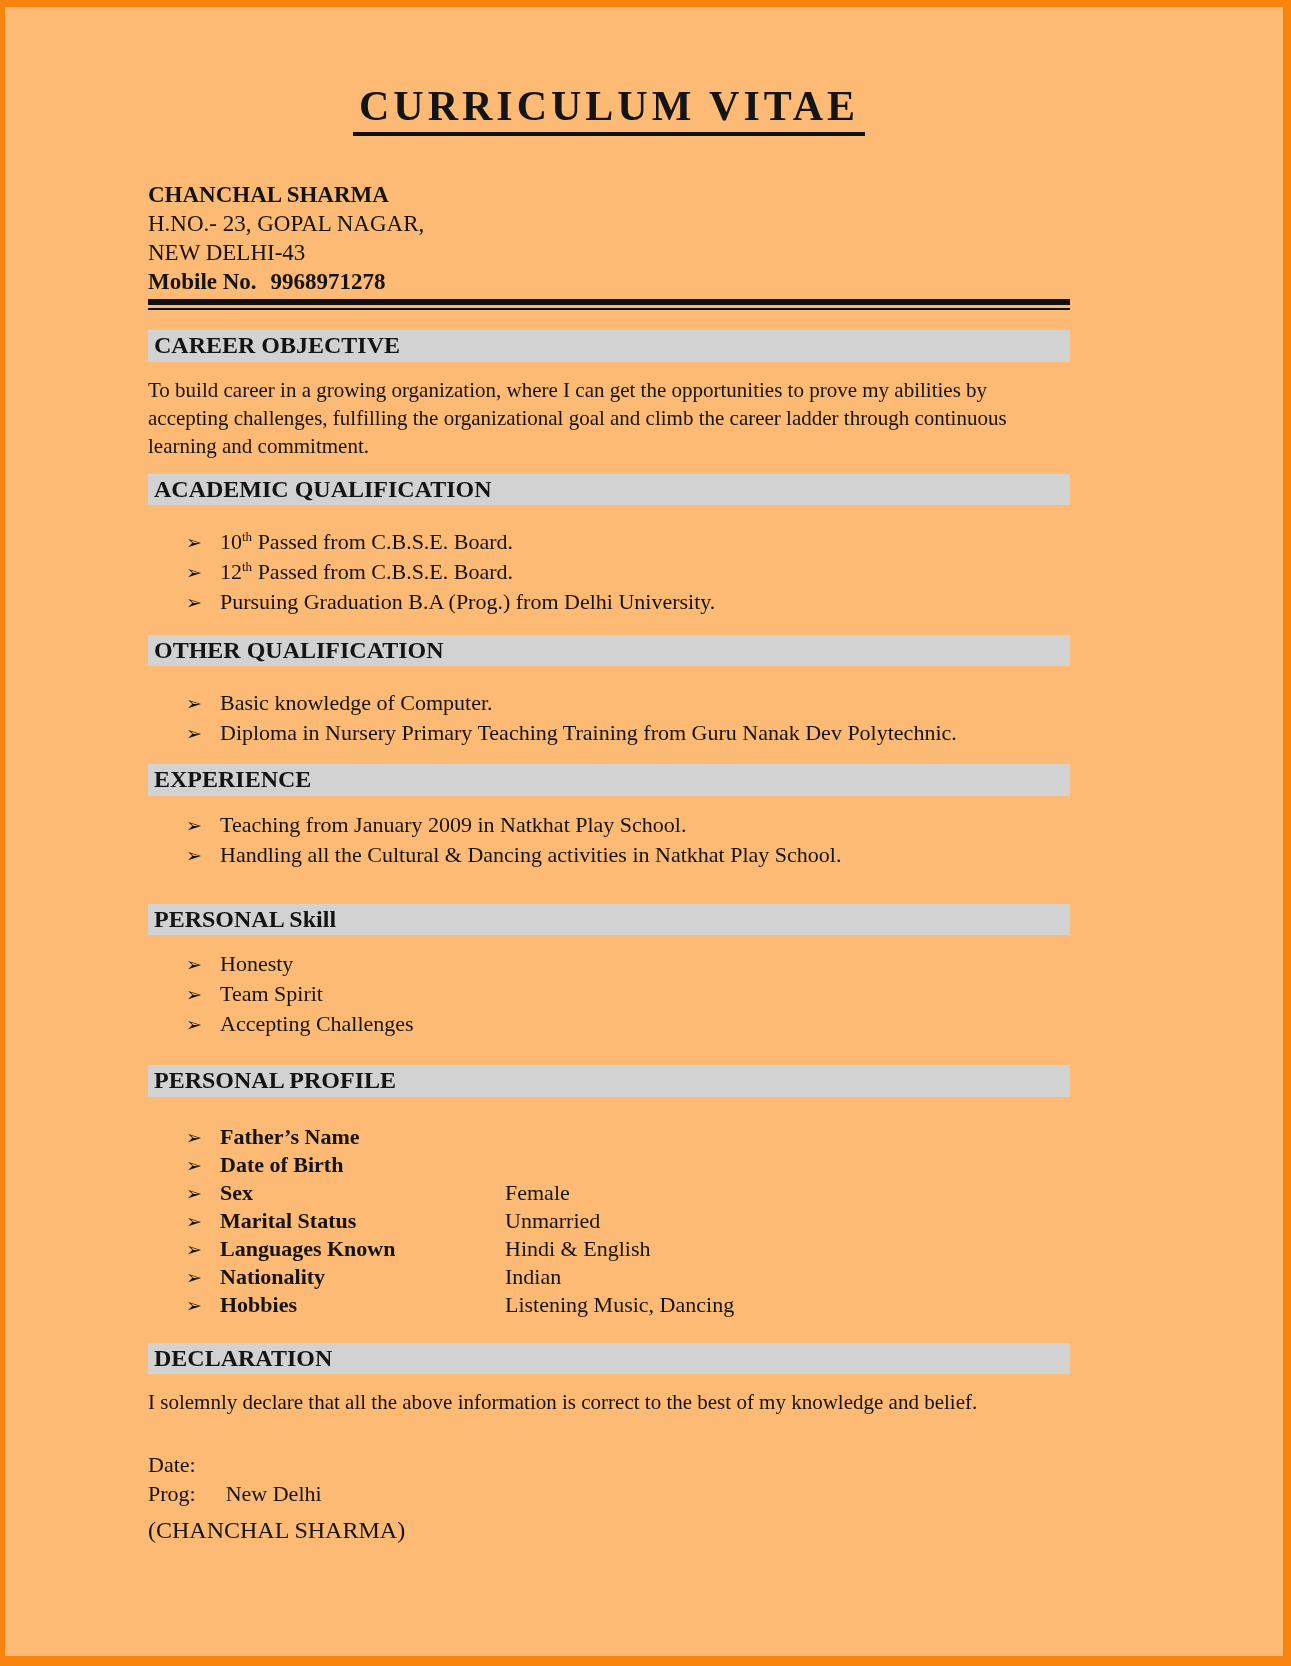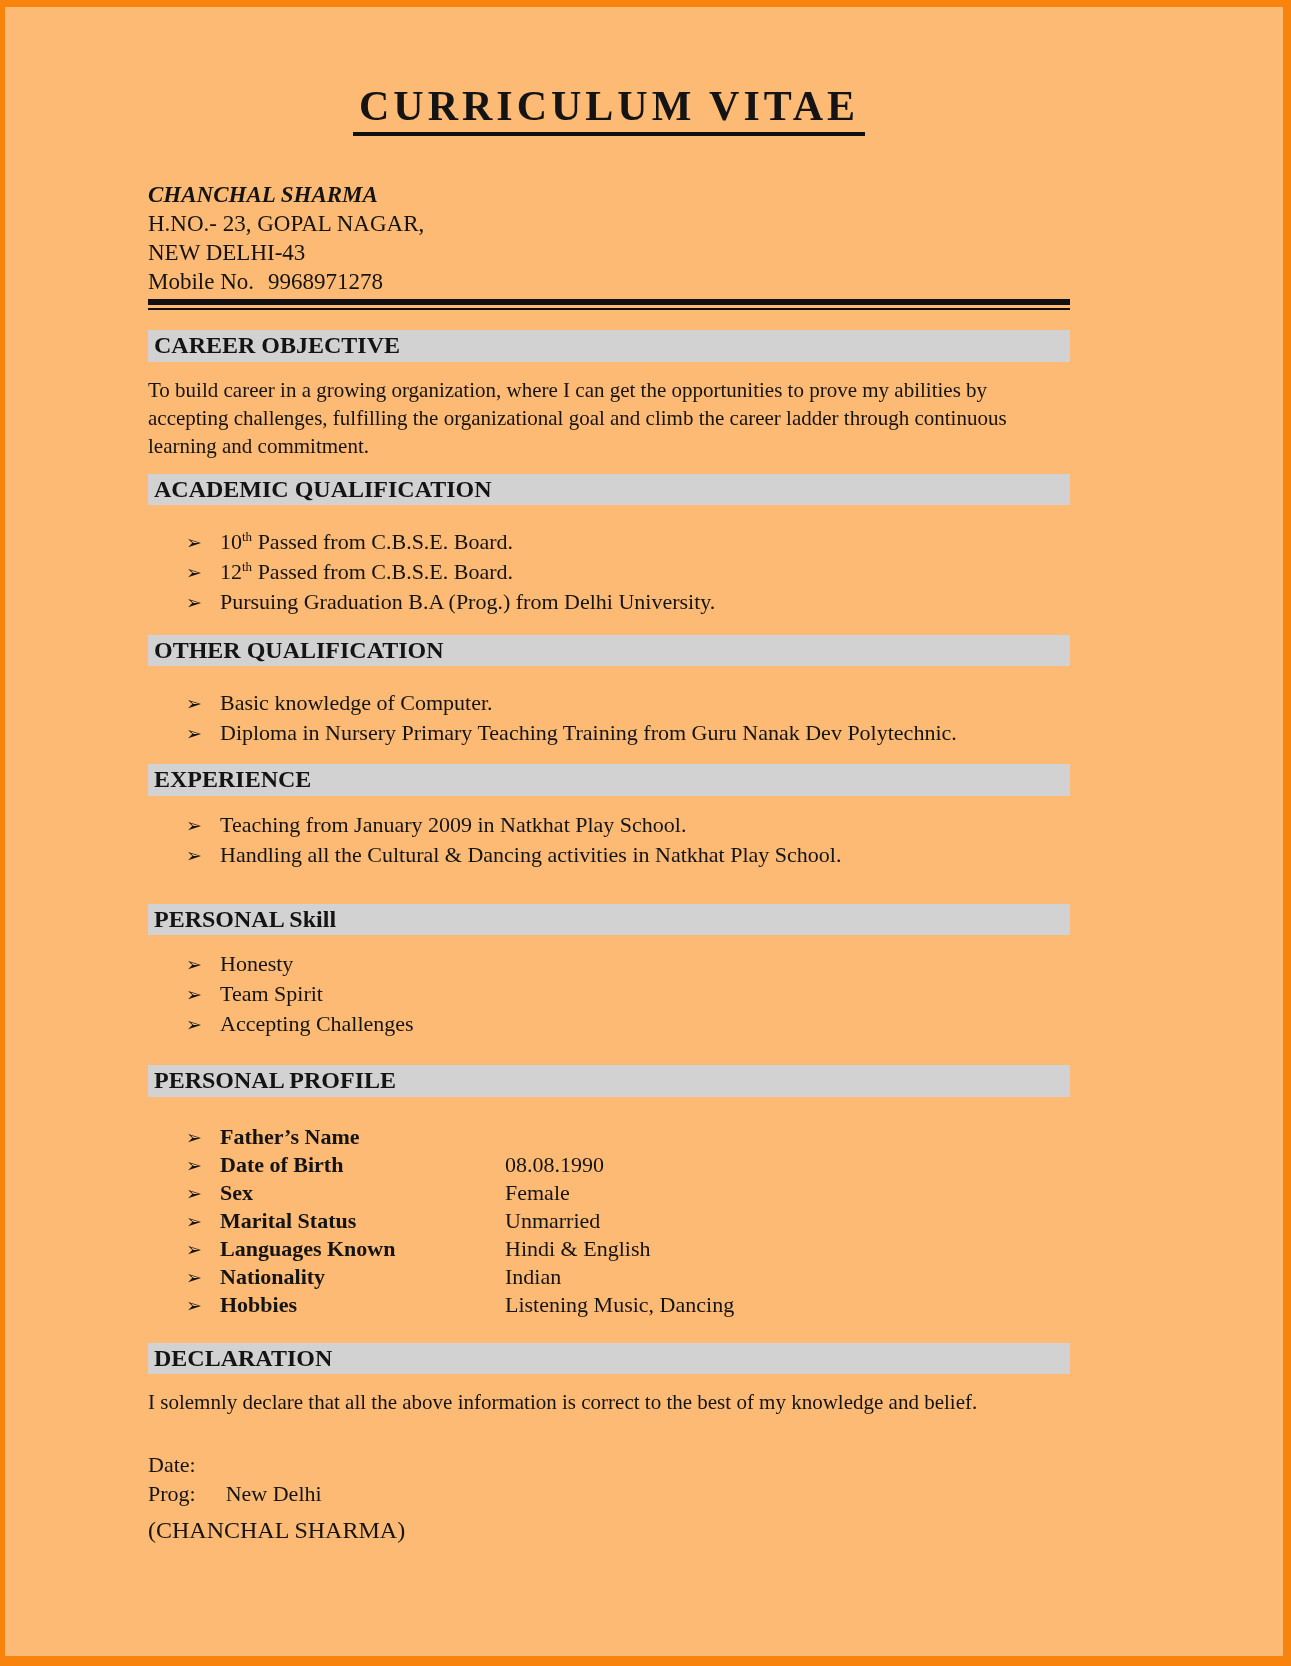--- a/index.html
+++ b/index.html
@@ -21,22 +21,22 @@
   .doc-title {
     display:inline-block;
     font-size:42px; font-weight:bold;
     letter-spacing:4px;
     border-bottom:4px solid #101010;
     padding:0 6px 3px 6px;
     line-height:1.1;
   }
 
   .contact { margin-top:44px; font-size:23px; line-height:29px; }
-  .contact .name { font-weight:bold;font-style:italic; }
-  .contact .mobile { font-weight:normal; }
+  .contact .name { font-weight:bold; }
+  .contact .mobile { font-weight:bold; }
   .contact .mobile .num { margin-left:14px; }
 
   .double-rule {
     margin-top:3px;
     height:3px;
     border-top:6px solid #101010;
     border-bottom:2px solid #101010;
   }
 
   .section-bar {
@@ -165,21 +165,20 @@
 
     <div class="section-bar mt-profile">PERSONAL PROFILE</div>
     <div class="profile-rows">
       <div class="row">
         <span class="bullet">➢</span>
         <span class="plabel">Father’s Name</span>
       </div>
       <div class="row">
         <span class="bullet">➢</span>
         <span class="plabel">Date of Birth</span>
-        <span class="pvalue">08.08.1990</span>
       </div>
       <div class="row">
         <span class="bullet">➢</span>
         <span class="plabel">Sex</span>
         <span class="pvalue">Female</span>
       </div>
       <div class="row">
         <span class="bullet">➢</span>
         <span class="plabel">Marital Status</span>
         <span class="pvalue">Unmarried</span>

